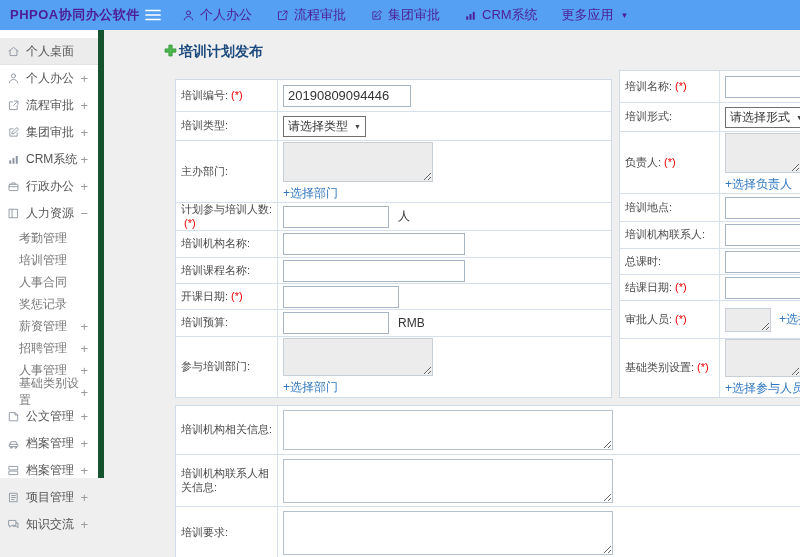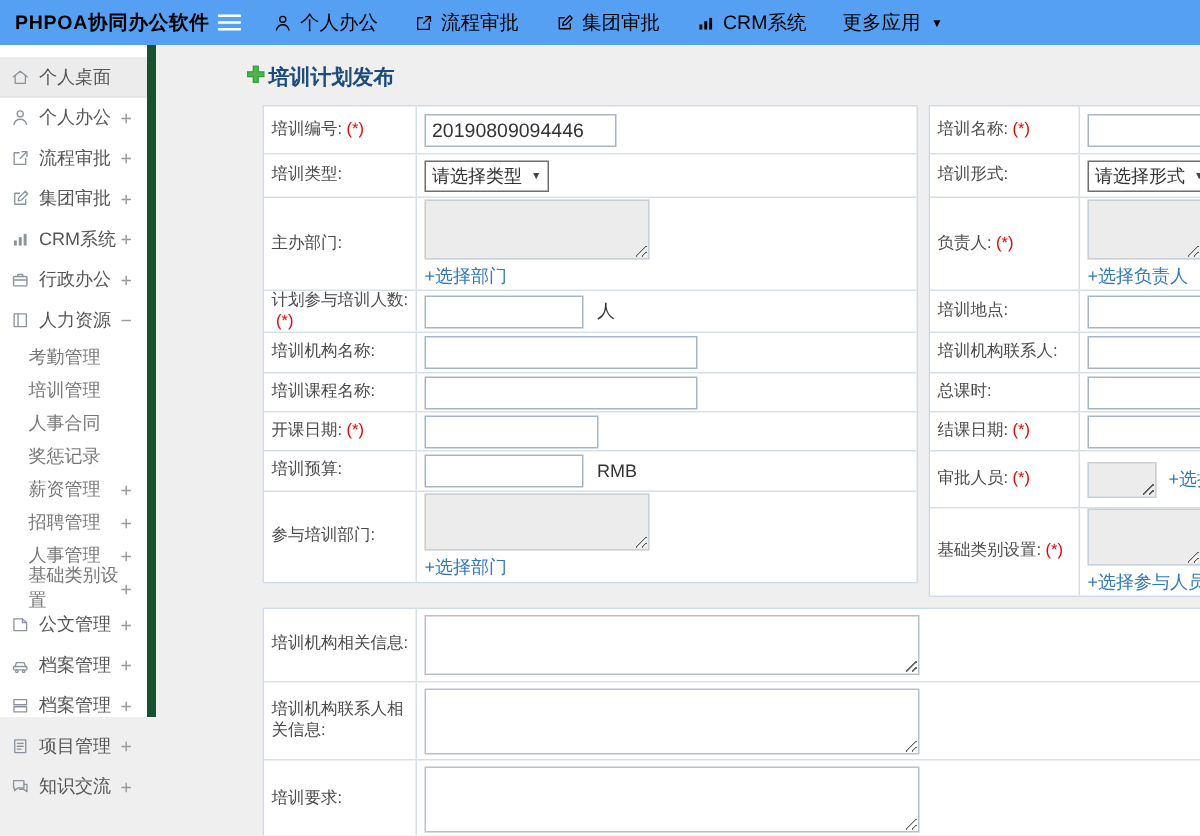--- a/index.html
+++ b/index.html
@@ -1,20 +1,20 @@
 <!DOCTYPE html>
 <html><head>
 <meta charset="utf-8">
 <style>
   *{margin:0;padding:0;box-sizing:border-box}
   html,body{width:800px;height:557px;overflow:hidden}
   body{font-family:"Liberation Sans","DejaVu Sans",sans-serif;background:#efefef;position:relative}
 
   
-  .top-header{position:fixed;top:0;left:0;width:800px;height:30px;background:#56a0f3;color:#000000;
+  .top-header{position:fixed;top:0;left:0;width:800px;height:30px;background:#56a0f3;color:#4c1d95;
     display:flex;align-items:center;z-index:20}
   .brand{width:138px;padding-left:10px;font-size:13px;font-weight:bold;letter-spacing:.5px;white-space:nowrap}
   .hamburger{width:30px;display:flex;align-items:center;justify-content:center;cursor:pointer}
   .topnav{display:flex;align-items:center;gap:24px;margin-left:14px;font-size:13px}
   .nav-item{display:flex;align-items:center;gap:5px;cursor:pointer;white-space:nowrap}
   .nav-item .ico{display:flex;align-items:center}
   .caret{font-size:8px;margin-left:2px}
 
   
   .sidebar{position:fixed;top:30px;left:0;width:104px;height:448px;background:#fff;
@@ -23,21 +23,21 @@
   .side-item .ico{color:#8b949e;margin-right:6px;display:flex;align-items:center}
   .side-item.active{background:#ececec;border-bottom:1px solid #e2e2e2}
   .side-sub{height:22px;display:flex;align-items:center;padding:0 10px 0 19px;font-size:12px;color:#777;cursor:pointer}
   .expand{margin-left:auto;color:#9a9a9a;font-size:13px;line-height:1;cursor:pointer}
 
   
   .main{position:absolute;top:30px;left:104px;width:696px;padding:13px 0 0 71px}
   .page-title-row{display:flex;align-items:center;gap:2px;margin-left:-11px;margin-bottom:9px}
   .page-title{font-size:14px;font-weight:bold;color:#1d4b7d}
 
-  .form-top{display:flex;gap:7px;align-items:flex-start}
+  .form-top{display:flex;gap:7px;align-items:flex-end}
   .ftable{background:#fff;border:1px solid #cfdce8;flex:none}
   .ftable.left{width:437px}
   .ftable.right{width:430px}
   .ftable.bottom{width:648px;margin-top:7px}
   .frow{display:flex;border-bottom:1px solid #d6e0ea}
   .frow:last-child{border-bottom:none}
   .flabel{width:102px;flex:none;border-right:1px solid #d6e0ea;padding:0 3px 0 5px;
     display:flex;align-items:center;flex-wrap:wrap;font-size:11px;color:#4a4a4a;line-height:1.25}
   .ftable.right .flabel{width:100px}
   .req{color:#ee0000;margin-left:3px;font-size:11px}

